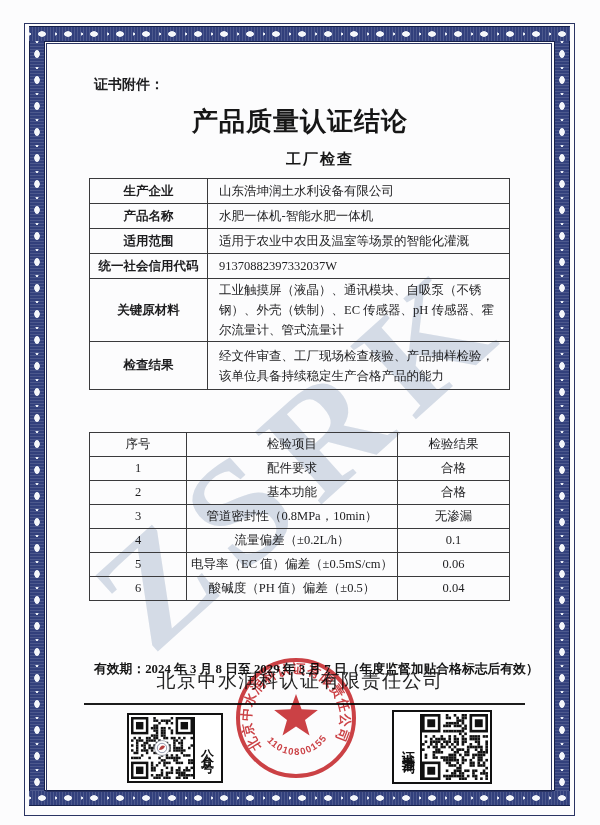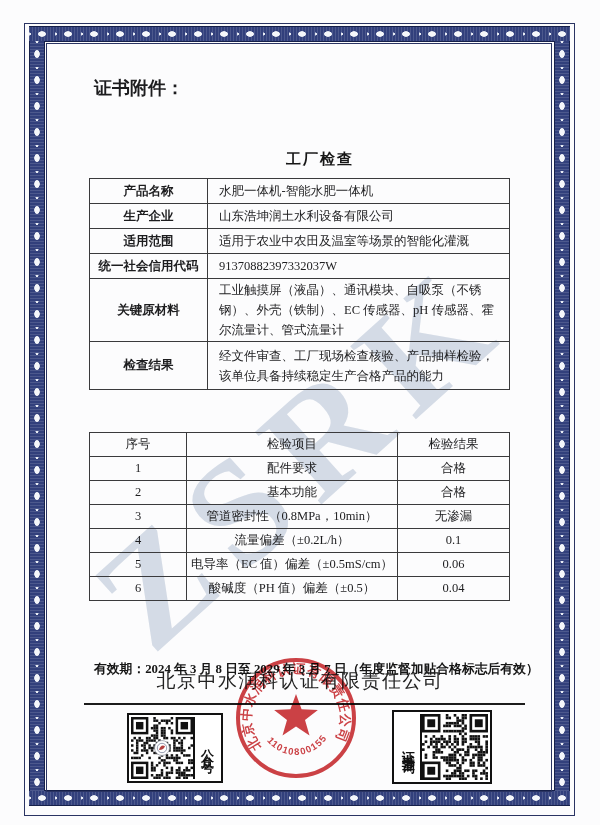--- a/index.html
+++ b/index.html
@@ -32,21 +32,21 @@
   .strip-left{left:29px;} .strip-right{right:30px;}
   
   .watermark{
     position:absolute;left:300px;top:455px;transform:translate(-50%,-50%) rotate(-42deg);
     font-family:"Liberation Serif","DejaVu Serif",serif;font-weight:bold;
     font-size:150px;letter-spacing:20px;color:rgba(158,175,198,0.42);
     white-space:nowrap;z-index:1;pointer-events:none;
   }
   
   .content{position:absolute;inset:0;z-index:2;}
-  .attach{position:absolute;left:94px;top:76px;font-size:18px;font-weight:bold;}
+  .attach{position:absolute;left:94px;top:76px;font-size:14px;font-weight:bold;}
   .title{position:absolute;left:0;top:104px;width:100%;text-align:center;font-size:26px;font-weight:bold;
          font-family:"Liberation Sans","DejaVu Sans",sans-serif;letter-spacing:1px;color:#161616;}
   .sec{position:absolute;left:0;width:100%;text-align:center;font-size:15px;font-weight:bold;letter-spacing:2px;color:#161616;}
   .sec1{top:150px;padding-left:20px;} .sec2{top:402px;}
   
   table.cert{position:absolute;left:89px;width:421px;border-collapse:collapse;table-layout:fixed;
              font-size:12.5px;color:#1d1d1f;background:transparent;}
   table.cert td,table.cert th{border:1.2px solid #3a3a3c;padding:1px 4px;background:transparent;font-weight:normal;}
   .t1{top:178px;}
   .t1 .lbl{width:109px;text-align:center;font-weight:bold;font-family:"Liberation Sans","DejaVu Sans",sans-serif;font-size:12.5px;}
@@ -82,31 +82,32 @@
   <div class="strip strip-h strip-bottom"></div>
   <div class="strip strip-v strip-left"></div>
   <div class="strip strip-v strip-right"></div>
   <div class="frame-inner"></div>
 
   <div class="watermark">ZSRK</div>
 
   <div class="content">
 
     <div class="attach">证书附件：</div>
+    <div class="title">产品质量认证结论</div>
     <div class="sec sec1">工厂检查</div>
 
     <table class="cert t1">
       <tbody>
           <tr class="r25">
+        <td class="lbl">生产企业</td>
+        <td class="val">山东浩坤润土水利设备有限公司</td>
+      </tr>
+      <tr class="r25">
         <td class="lbl">产品名称</td>
         <td class="val">水肥一体机-智能水肥一体机</td>
-      </tr>
-      <tr class="r25">
-        <td class="lbl">生产企业</td>
-        <td class="val">山东浩坤润土水利设备有限公司</td>
       </tr>
       <tr class="r25">
         <td class="lbl">适用范围</td>
         <td class="val">适用于农业中农田及温室等场景的智能化灌溉</td>
       </tr>
       <tr class="r25">
         <td class="lbl">统一社会信用代码</td>
         <td class="val">91370882397332037W</td>
       </tr>
       <tr class="r44">

